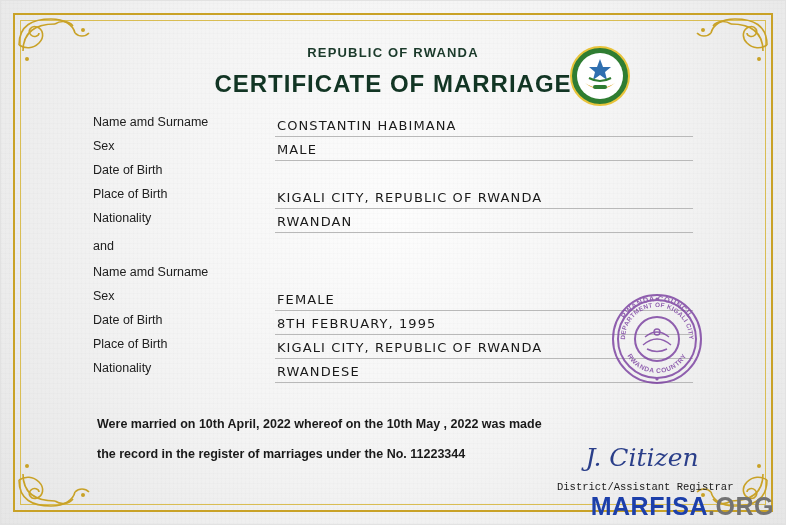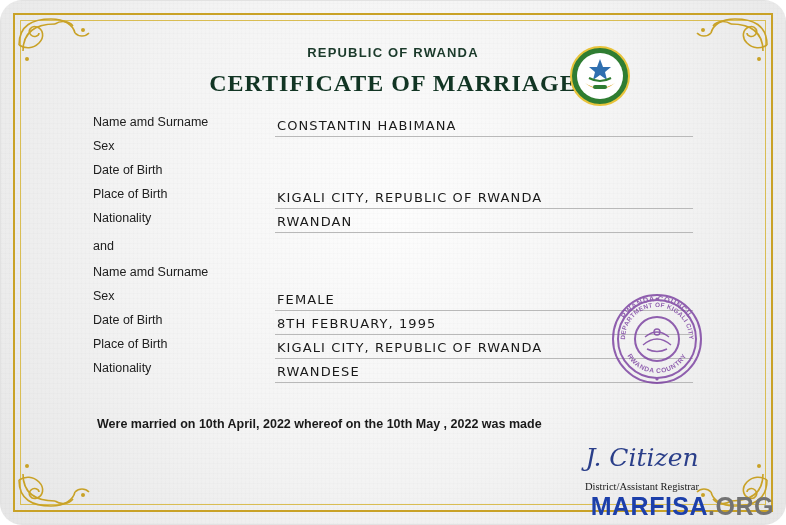--- a/index.html
+++ b/index.html
@@ -9,21 +9,20 @@
   }
   body {
     font-family: "Liberation Sans", sans-serif;
   }
   #page {
     position: relative;
     width: 786px;
     height: 525px;
     overflow: hidden;
     background: #ffffff;
-    border-radius: 22px;
   }
   
   .cert-outer {
     position: absolute;
     left: 0; top: 0;
     width: 786px;
     height: 525px;
     background:
       radial-gradient(circle at 50% 40%, #fdfdfd 0%, #f3f3f3 55%, #e6e6e6 100%);
     box-sizing: border-box;
@@ -76,21 +75,21 @@
     color: #1b3a2b;
     font-weight: bold;
     font-family: "Liberation Sans", sans-serif;
   }
   .cert-title {
     margin-top: 10px;
     font-size: 24px;
     letter-spacing: 1.0px;
     color: #123524;
     font-weight: bold;
-    font-family: Liberation Serif, serif;
+    font-family: Liberation Sans, sans-serif;
   }
 
   
   .emblem {
     position: absolute;
     left: 568px;
     top: 44px;
     width: 62px;
     height: 62px;
   }
@@ -184,21 +183,21 @@
     font-style: italic;
     font-size: 25px;
     color: #2b3f8a;
     line-height: 1;
     white-space: nowrap;
   }
   .signature-title {
     margin-top: 11px;
     font-size: 10.5px;
     color: #1a1a1a;
-    font-family: Liberation Serif, serif;
+    font-family: Liberation Mono, monospace;
     white-space: nowrap;
   }
 
   
   .watermark {
     position: absolute;
     right: 12px;
     bottom: 4px;
     font-size: 25px;
     font-weight: bold;
@@ -298,20 +297,23 @@
     <div class="fields">
 
       <div class="field-row">
         <div class="field-label">Name amd Surname</div>
         <div class="field-value-wrap">
           <div class="field-value">CONSTANTIN  HABIMANA</div>
         </div>
       </div>
       <div class="field-row">
         <div class="field-label">Sex</div>
+        <div class="field-value-wrap">
+          <div class="field-value">MALE</div>
+        </div>
       </div>
       <div class="field-row">
         <div class="field-label">Date of Birth</div>
       </div>
       <div class="field-row">
         <div class="field-label">Place of Birth</div>
         <div class="field-value-wrap">
           <div class="field-value">KIGALI CITY,  REPUBLIC OF RWANDA</div>
         </div>
       </div>
@@ -351,20 +353,21 @@
         <div class="field-label">Nationality</div>
         <div class="field-value-wrap">
           <div class="field-value">RWANDESE</div>
         </div>
       </div>
 
     </div>
 
     <div class="closing">
       <span class="line">Were married on 10th April, 2022 whereof on the 10th May , 2022 was made</span>
+      <span class="line">the record in the register of marriages under the No. 11223344</span>
     </div>
 
     <div class="stamp">
       <svg viewBox="0 0 104 104" xmlns="http://www.w3.org/2000/svg">
         <defs>
           <path id="arcTop" d="M 14,52 A 38,38 0 0 1 90,52"></path>
           <path id="arcTop2" d="M 20,52 A 32,32 0 0 1 84,52"></path>
           <path id="arcBottom" d="M 18,52 A 34,34 0 0 0 86,52"></path>
         </defs>
         <g fill="none" stroke="#7a3fa0" stroke-width="2">

